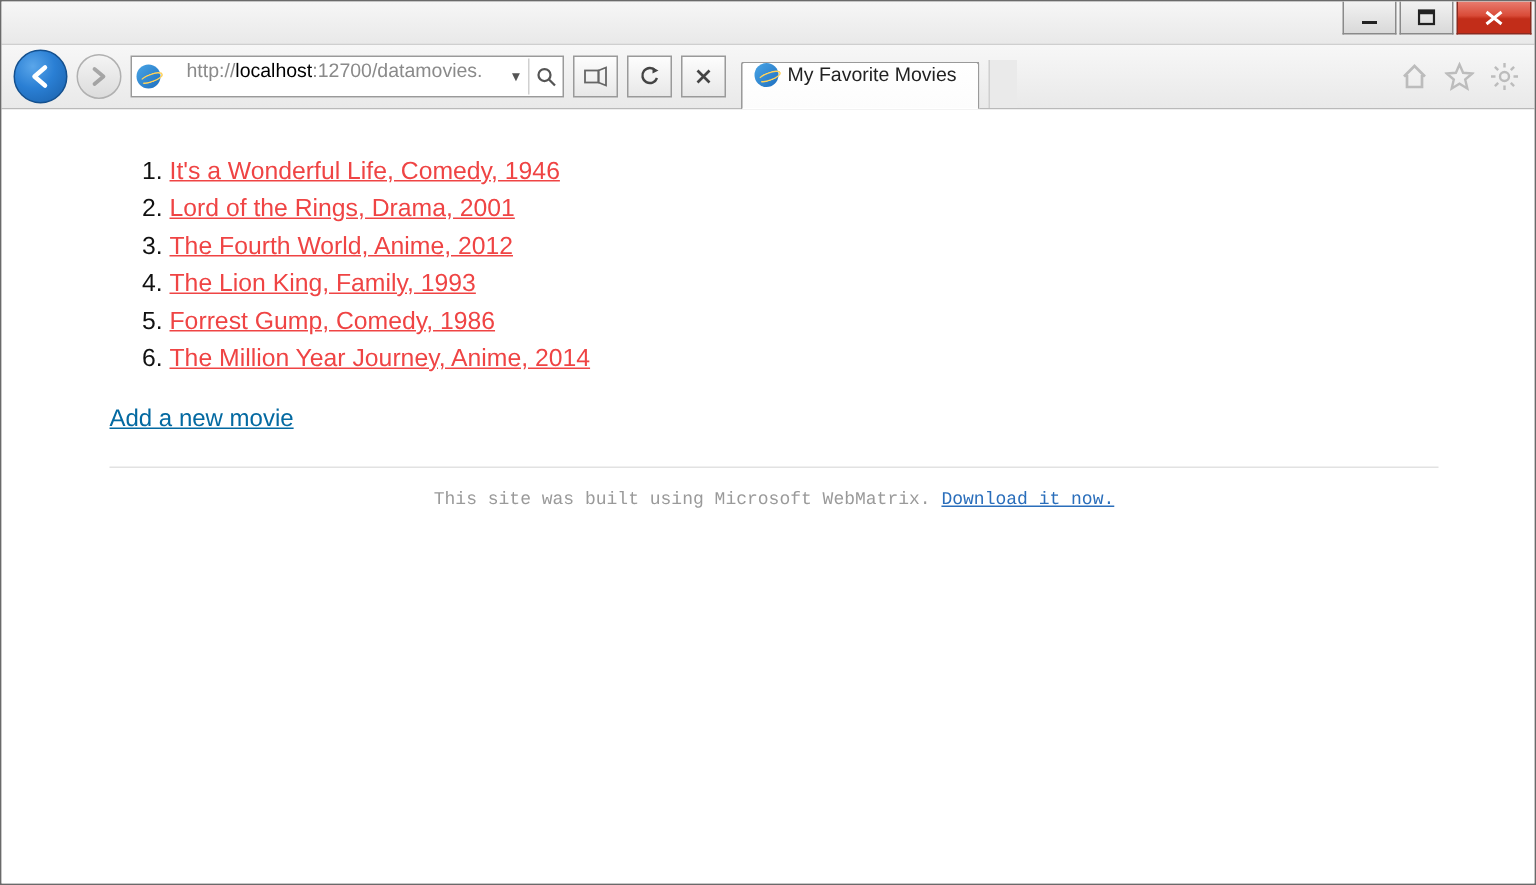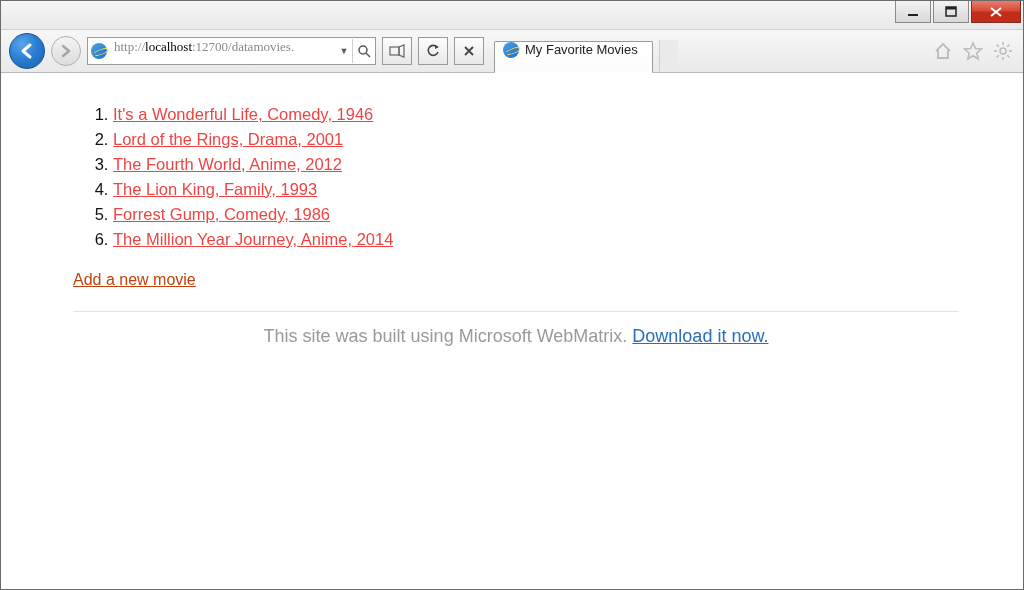--- a/index.html
+++ b/index.html
@@ -53,21 +53,21 @@
   }
   .nav-fwd svg { opacity:.45; }
 
   .url-group {
     display:flex; align-items:center; border:1px solid #9a9a9a;
     background:#fff; height:26px;
   }
   .url-ie-icon { width:22px; display:flex; align-items:center; justify-content:center; }
   .url-field {
     border:none; outline:none; height:24px; padding:0 4px; width:218px;
-    font-size:13px; font-family:Liberation Serif, serif; color:#000;
+    font-size:13px; font-family:Liberation Sans, sans-serif; color:#000;text-align:center;
   }
   .url-field .ghost { color:#8a8a8a; }
   .url-search-btn, .url-drop {
     width:22px; height:24px; border-left:1px solid #d0d0d0;
     display:flex; align-items:center; justify-content:center; color:#555;
   }
   .url-drop { border-left:none; width:16px; color:#555; font-size:9px; }
 
   .tool-sq {
     width:28px; height:26px; border:1px solid #9a9a9a;
@@ -115,24 +115,24 @@
     color:#111;
   }
   .page h1 {
     font-size:30px; font-weight:400; margin:0 0 18px 0;
   }
   .page ol {
     margin:0 0 22px 0; padding-left:40px; font-size:16.5px;
   }
   .page ol li { margin:6px 0; }
   .page ol li a { color:#ef4444; text-decoration:underline; }
-  .add-link { color:#c2410c; text-decoration:underline; font-size:16px; }
+  .add-link { color:#0369a1; text-decoration:underline; font-size:16px; }
 
   .foot-divider { border:none; border-top:1px solid #e2e2e2; margin:22px 0 14px; }
-  .footer-line { text-align:center; font-size:18px; color:#9a9a9a; }
+  .footer-line { text-align:center; font-size:12px; color:#9a9a9a;font-family:Liberation Mono, monospace; }
   .footer-line a { color:#2a6ebb; text-decoration:underline; }
 </style>
 </head>
 <body>
 
 <div class="os-window">
 
   <div class="titlebar">
     <div class="win-btn">
       <svg width="12" height="12">

